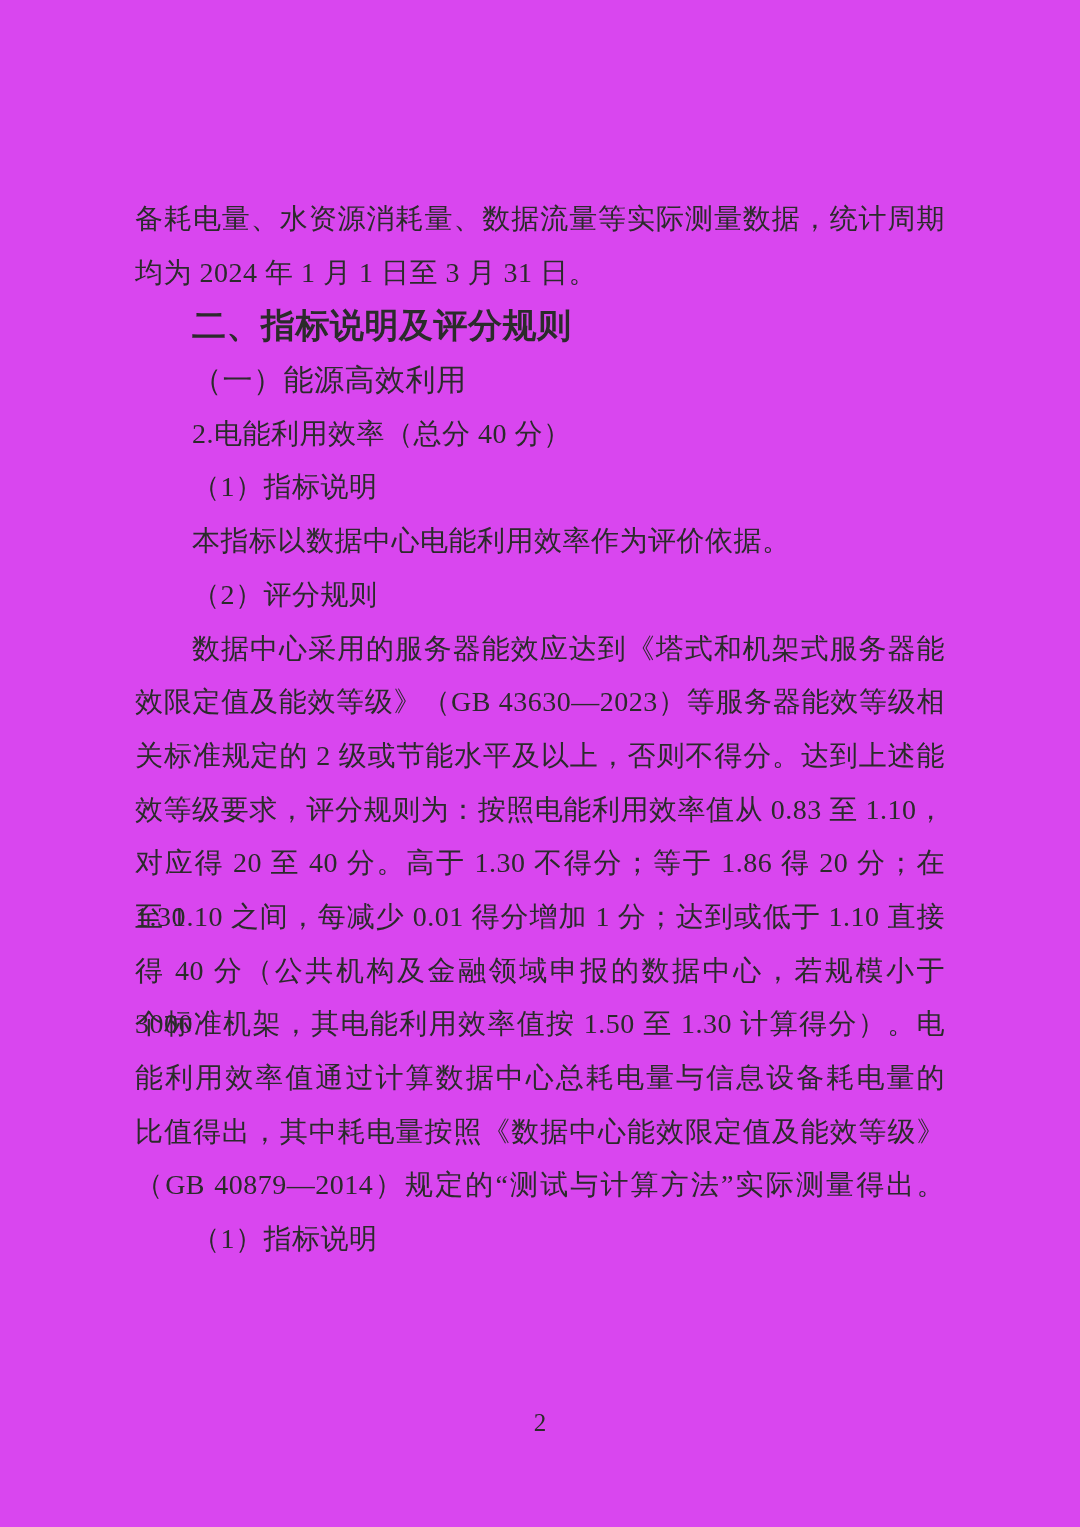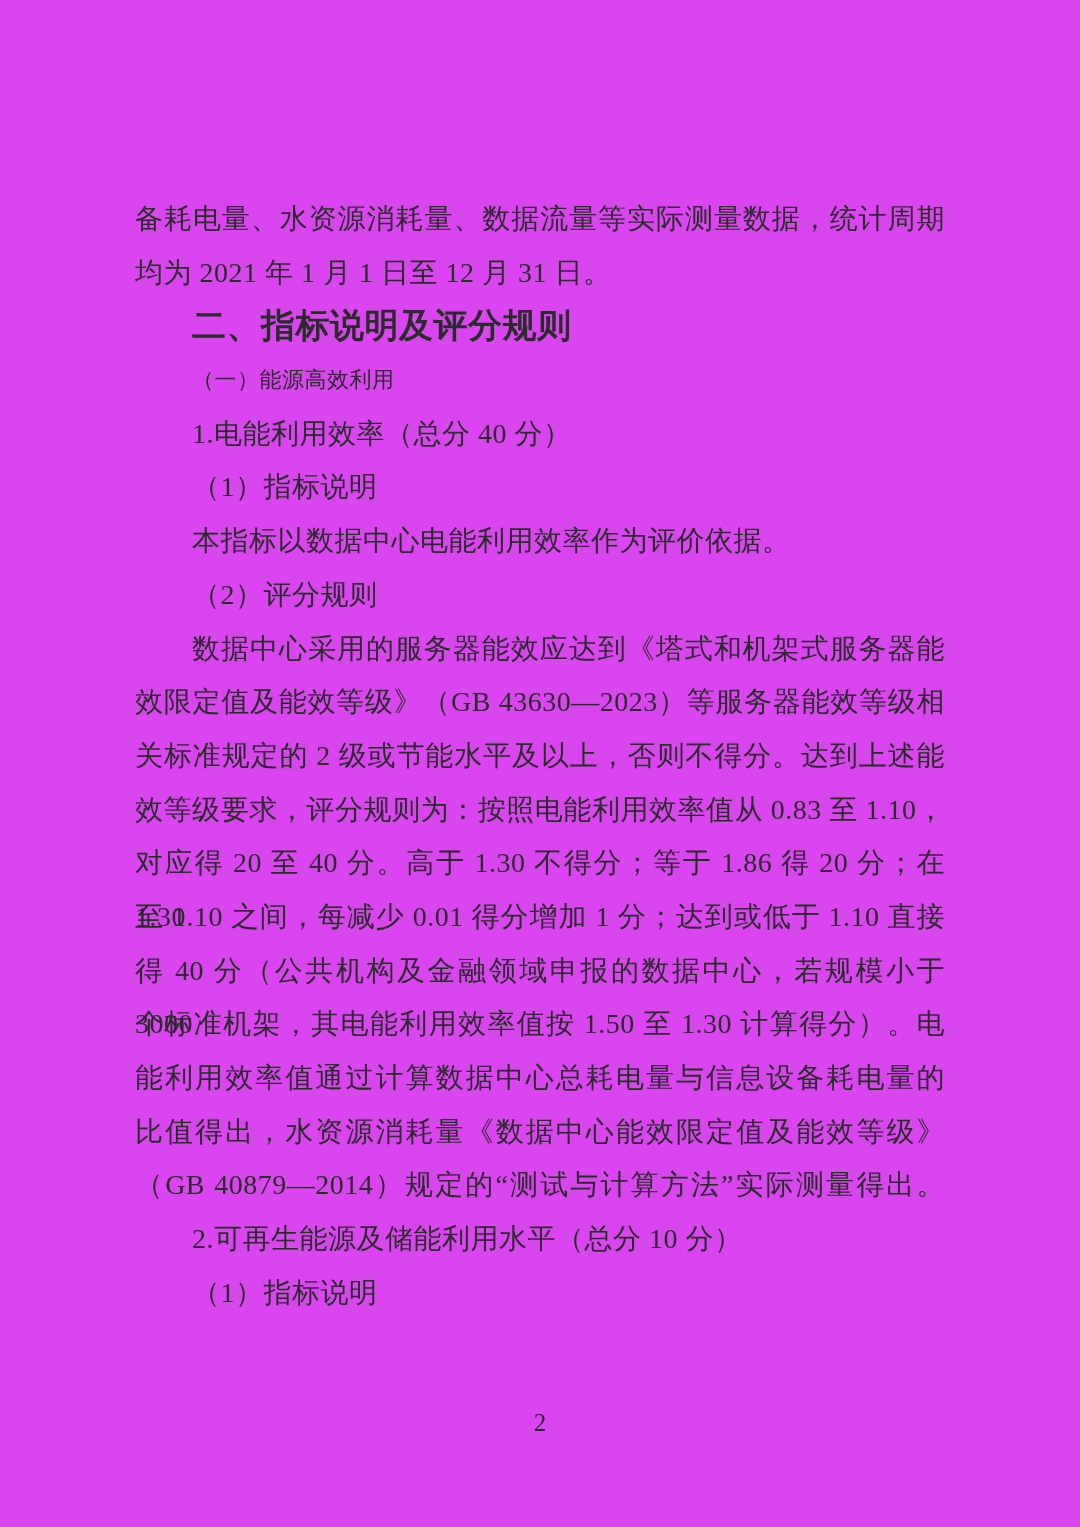--- a/index.html
+++ b/index.html
@@ -47,56 +47,55 @@
     padding-left: 57px;
   }
   
   .line.heading1 {
     font-family: "Liberation Sans", "DejaVu Sans", sans-serif;
     font-weight: bold;
     font-size: 34px;
   }
   
   .line.heading2 {
-    font-size: 22px;
+    font-size: 30px;
     font-weight: 500;
   }
   .page-number {
     position: absolute;
     top: 1405px;
     left: 0;
     width: 1080px;
     text-align: center;
     font-size: 25px;
     line-height: 36px;
     color: #2b2b2b;
   }
 </style>
 </head>
 <body>
 
 <div class="page">
   <div class="content">
       <div class="line body fill">备耗电量、水资源消耗量、数据流量等实际测量数据，统计周期</div>
-      <div class="line body">均为 2021 年 1 月 1 日至 12 月 31 日。</div>
+      <div class="line body">均为 2024 年 1 月 1 日至 3 月 31 日。</div>
       <div class="line heading1 indent">二、指标说明及评分规则</div>
       <div class="line heading2 indent">（一）能源高效利用</div>
-      <div class="line body indent">1.电能利用效率（总分 40 分）</div>
+      <div class="line body indent">2.电能利用效率（总分 40 分）</div>
       <div class="line body indent">（1）指标说明</div>
       <div class="line body indent">本指标以数据中心电能利用效率作为评价依据。</div>
       <div class="line body indent">（2）评分规则</div>
       <div class="line body indent fill">数据中心采用的服务器能效应达到《塔式和机架式服务器能</div>
       <div class="line body fill">效限定值及能效等级》（GB 43630—2023）等服务器能效等级相</div>
       <div class="line body fill">关标准规定的 2 级或节能水平及以上，否则不得分。达到上述能</div>
       <div class="line body fill">效等级要求，评分规则为：按照电能利用效率值从 0.83 至 1.10，</div>
       <div class="line body fill">对应得 20 至 40 分。高于 1.30 不得分；等于 1.86 得 20 分；在 1.30</div>
       <div class="line body fill">至 1.10 之间，每减少 0.01 得分增加 1 分；达到或低于 1.10 直接</div>
       <div class="line body fill">得 40 分（公共机构及金融领域申报的数据中心，若规模小于 3000</div>
       <div class="line body fill">个标准机架，其电能利用效率值按 1.50 至 1.30 计算得分）。电</div>
       <div class="line body fill">能利用效率值通过计算数据中心总耗电量与信息设备耗电量的</div>
-      <div class="line body fill">比值得出，水资源消耗量《数据中心能效限定值及能效等级》</div>
+      <div class="line body fill">比值得出，其中耗电量按照《数据中心能效限定值及能效等级》</div>
       <div class="line body fill">（GB 40879—2014）规定的“测试与计算方法”实际测量得出。</div>
-      <div class="line body indent">2.可再生能源及储能利用水平（总分 10 分）</div>
       <div class="line body indent">（1）指标说明</div>
     </div>
 
   <div class="page-number">2</div>
 </div>
 
 </body></html>

